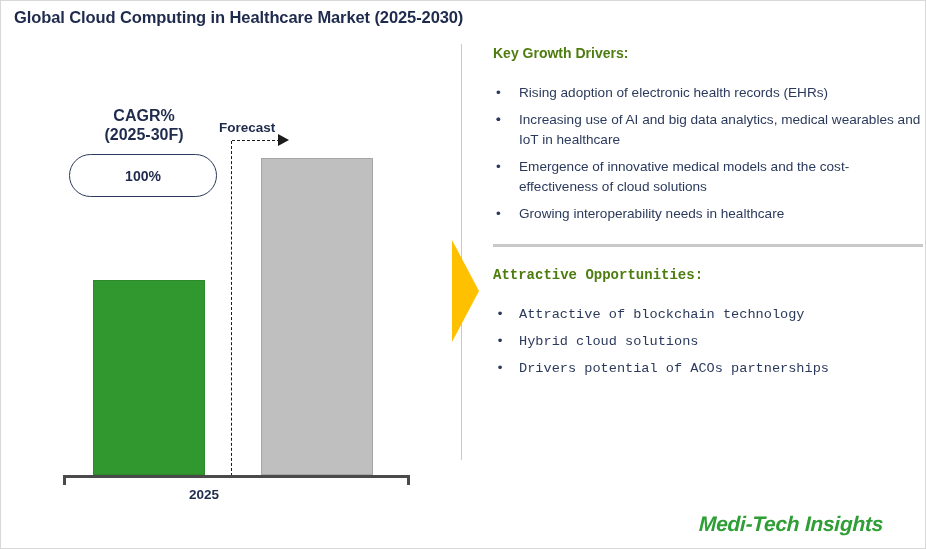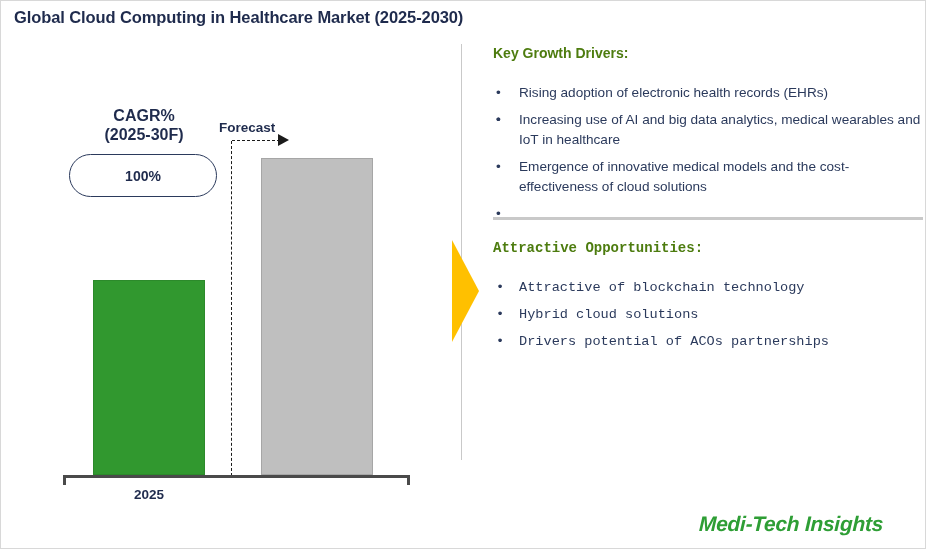--- a/index.html
+++ b/index.html
@@ -77,21 +77,21 @@
     width: 112px;
     height: 317px;
     background: #bfbfbf;
     border: 1px solid #a6a6a6;
   }
 
   .cat-label {
     position: absolute;
     top: 446px;
     width: 140px;
-    text-align: center;
+    text-align: right;
     font-size: 13.5px;
     font-weight: bold;
     color: #1f2b4d;
   }
   .cat-label.c1 { left: 78px; }
   .cat-label.c2 { left: 246px; }
 
   
   .cagr-title {
     position: absolute;
@@ -283,20 +283,21 @@
       <li class="bullet-item">
         <span class="bullet-dot">•</span>
         <span>Increasing use of AI and big data analytics, medical wearables and IoT in healthcare</span>
       </li>
       <li class="bullet-item">
         <span class="bullet-dot">•</span>
         <span>Emergence of innovative medical models and the cost-effectiveness of cloud solutions</span>
       </li>
       <li class="bullet-item">
         <span class="bullet-dot">•</span>
+        <span>Growing interoperability needs in healthcare</span>
       </li>
     </ul>
 
     <div class="section-rule"></div>
 
     <div class="section-two">
       <div class="section-heading">Attractive Opportunities:</div>
       <ul class="bullet-list">
         <li class="bullet-item">
           <span class="bullet-dot">•</span>

